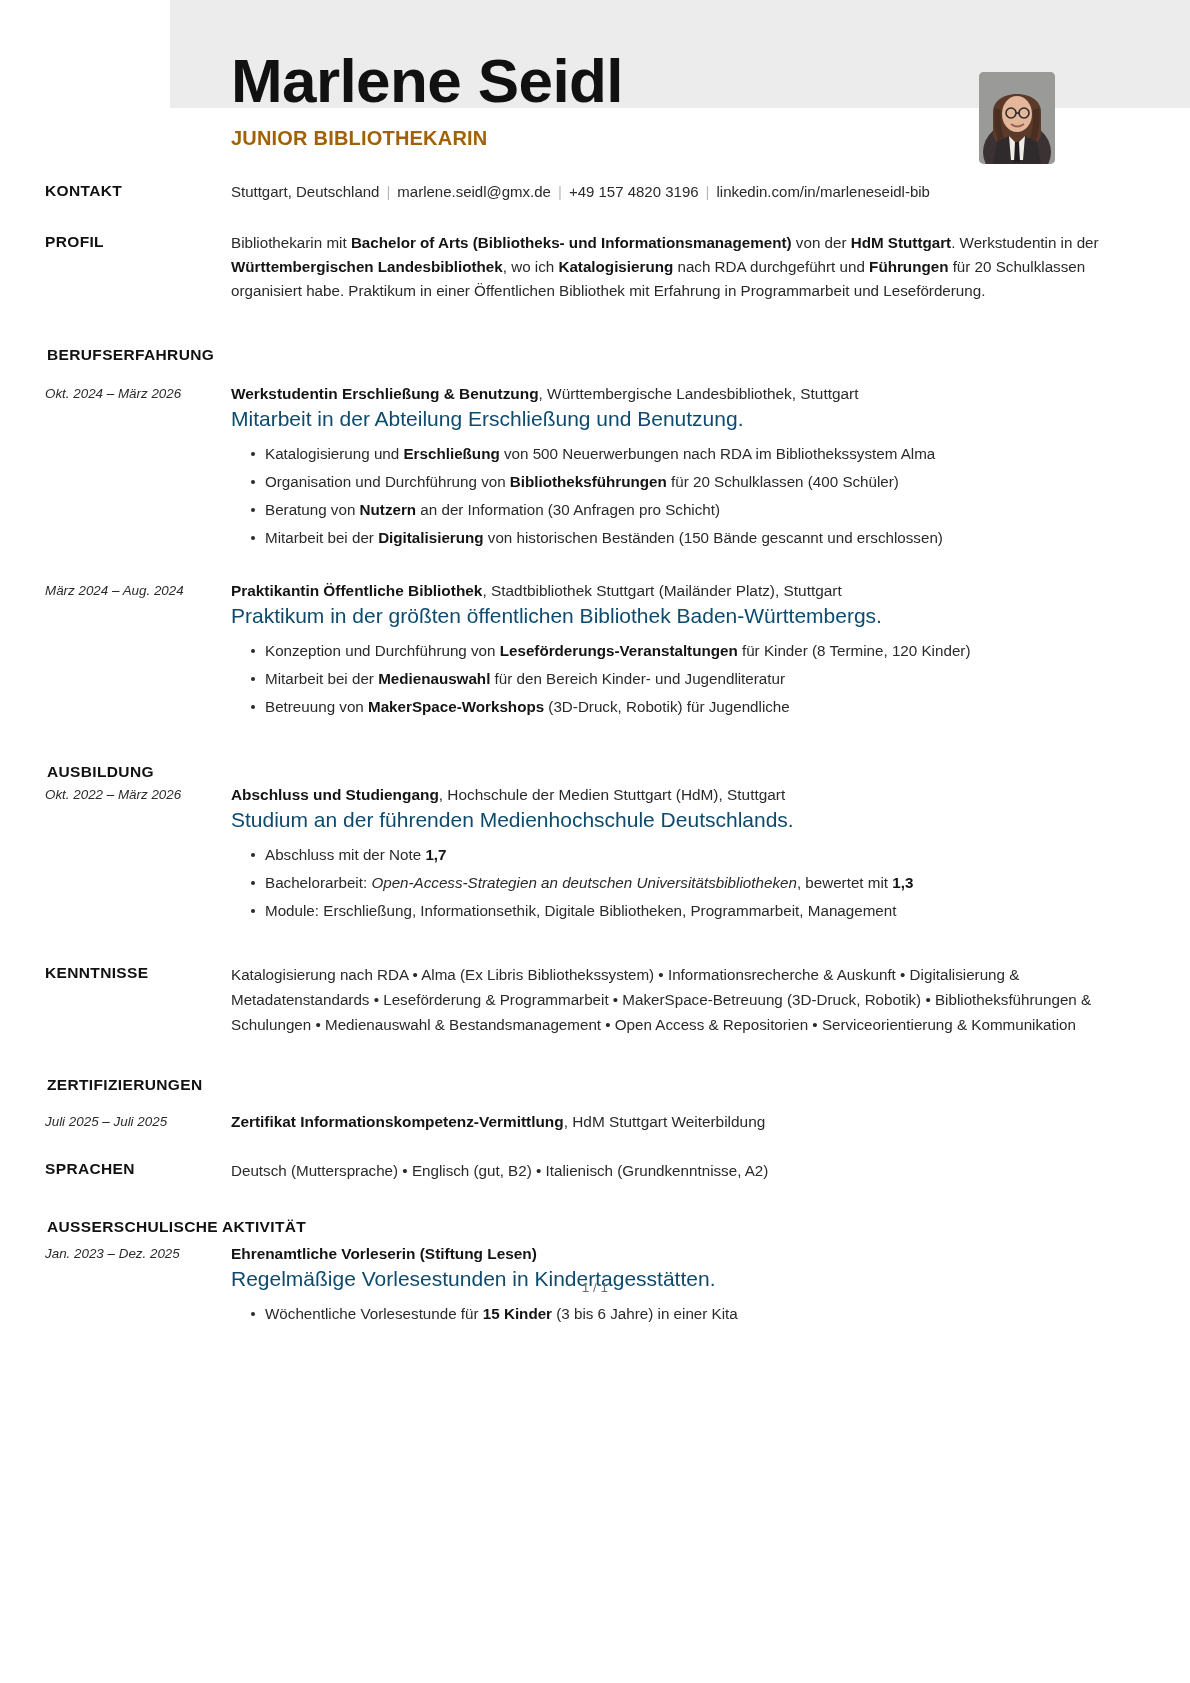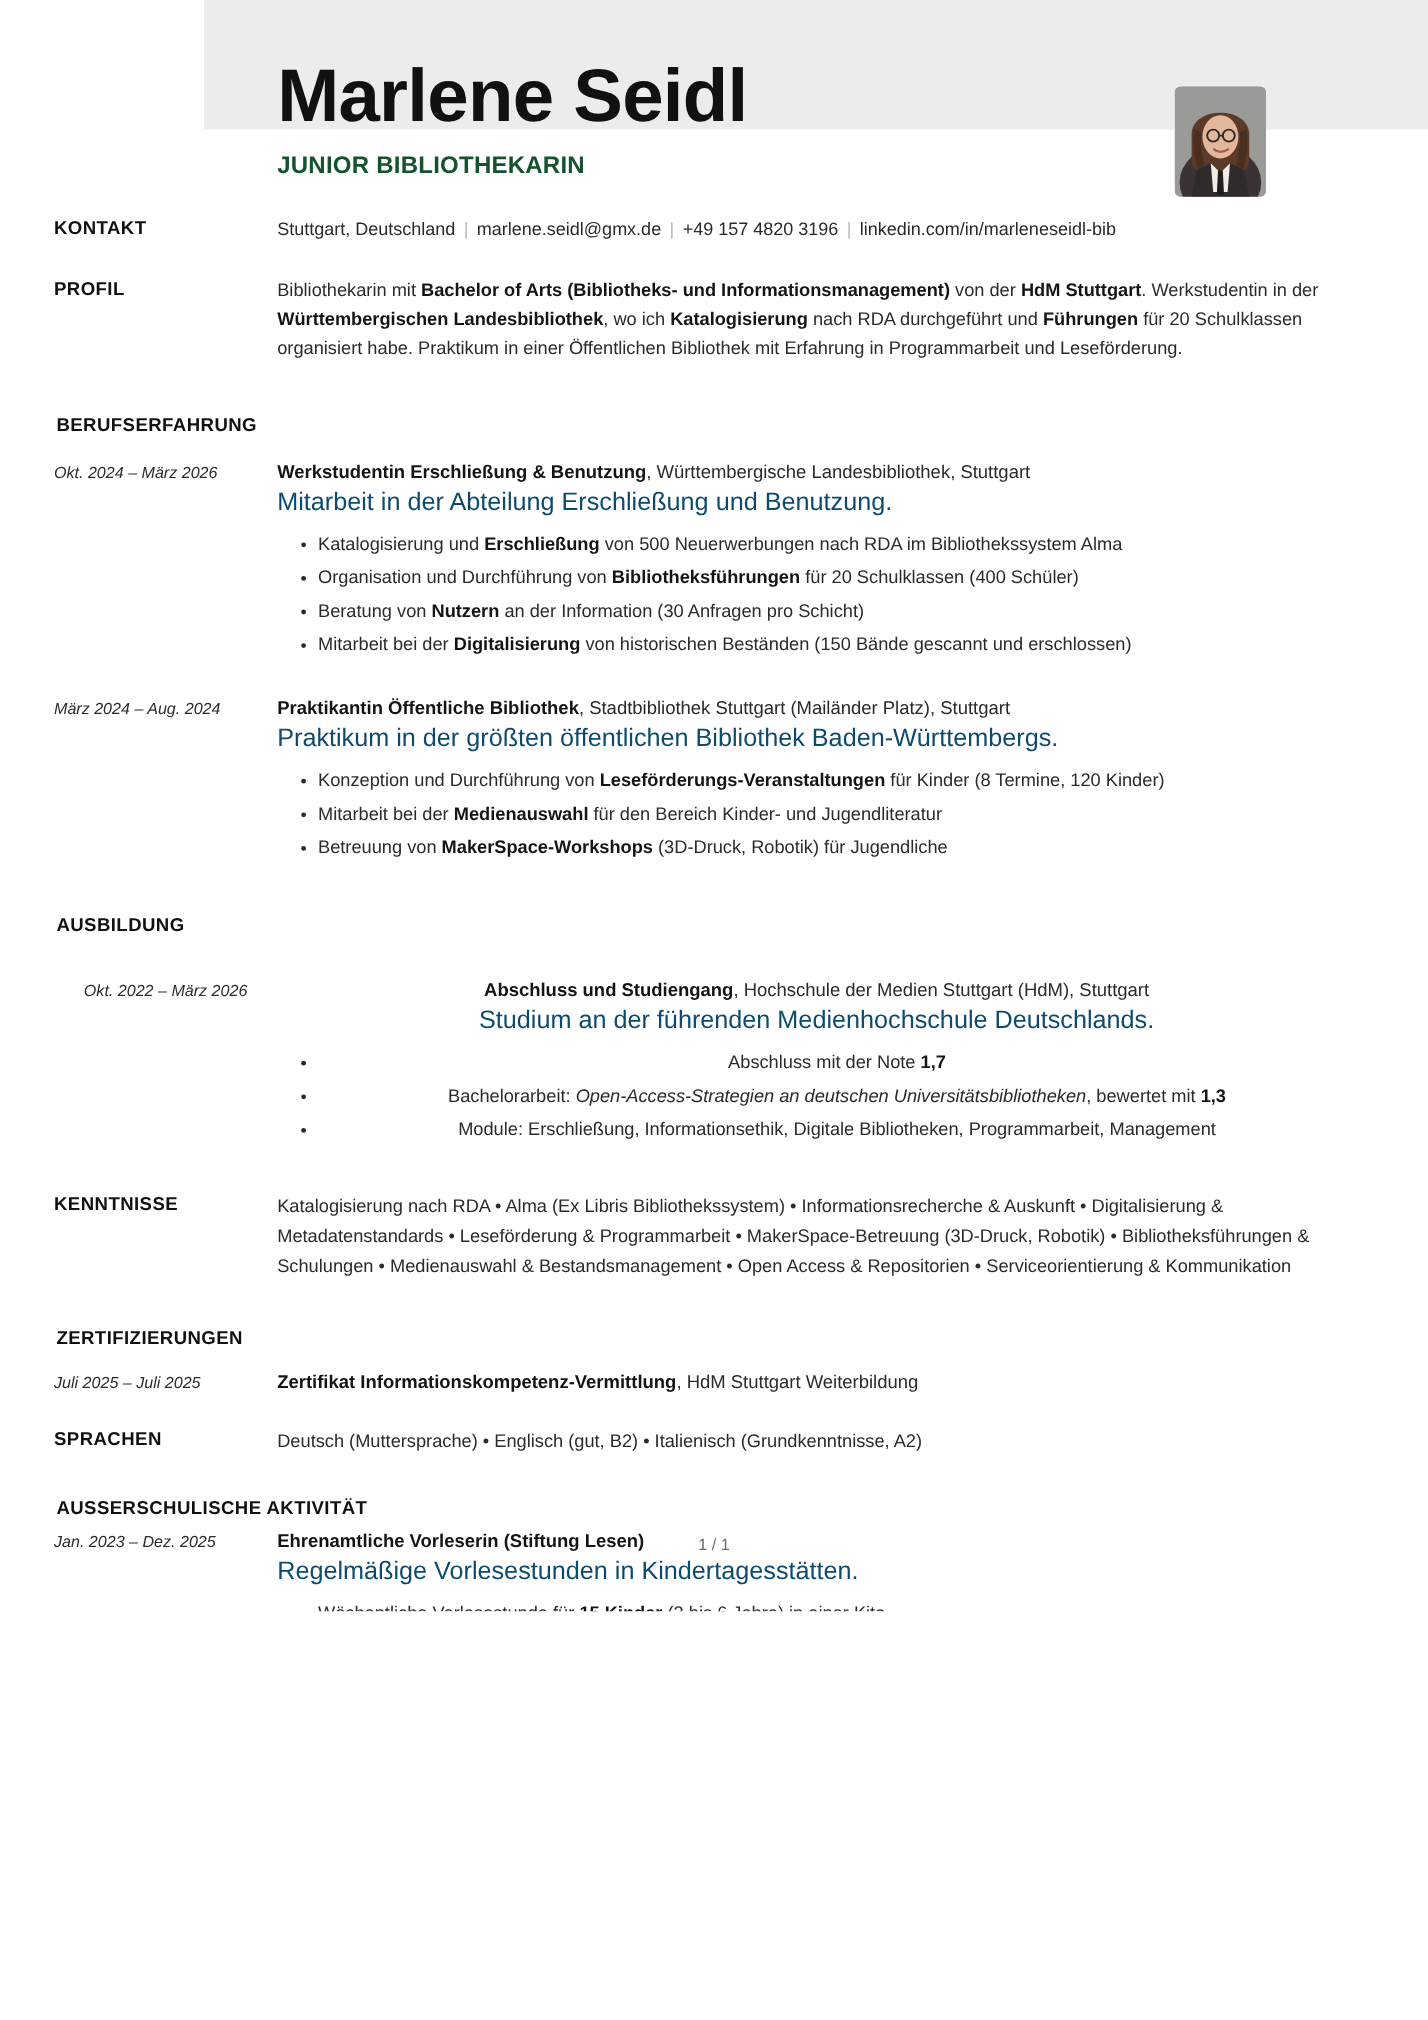--- a/index.html
+++ b/index.html
@@ -51,21 +51,21 @@
     white-space: nowrap;
   }
   .job-title {
     position: absolute;
     left: 231px;
     top: 126px;
     font-size: 20px;
     line-height: 24px;
     font-weight: 700;
     letter-spacing: 0.2px;
-    color: #14532d;
+    color: #a16207;
     white-space: nowrap;
   }
   .photo {
     position: absolute;
     left: 979px;
     top: 72px;
     width: 76px;
     height: 92px;
     border-radius: 5px;
     overflow: hidden;
@@ -231,21 +231,21 @@
       <ul class="bullets">
           <li>Konzeption und Durchführung von <b>Leseförderungs-Veranstaltungen</b> für Kinder (8 Termine, 120 Kinder)</li>
           <li>Mitarbeit bei der <b>Medienauswahl</b> für den Bereich Kinder- und Jugendliteratur</li>
           <li>Betreuung von <b>MakerSpace-Workshops</b> (3D-Druck, Robotik) für Jugendliche</li>
         </ul>
     </div>
   </div>
 
   <div class="section-head" style="margin-top:40px;">AUSBILDUNG</div>
 
-  <div class="row" style="margin-top:31px;text-align:center;">
+  <div class="row" style="margin-top:0;">
     <div class="date-col">Okt. 2022 – März 2026</div>
     <div class="content-col">
       <div class="entry-title"><b>Abschluss und Studiengang</b>, Hochschule der Medien Stuttgart (HdM), Stuttgart</div>
       <div class="entry-sub">Studium an der führenden Medienhochschule Deutschlands.</div>
       <ul class="bullets">
           <li>Abschluss mit der Note <b>1,7</b></li>
           <li>Bachelorarbeit: <i>Open-Access-Strategien an deutschen Universitätsbibliotheken</i>, bewertet mit <b>1,3</b></li>
           <li>Module: Erschließung, Informationsethik, Digitale Bibliotheken, Programmarbeit, Management</li>
         </ul>
     </div>

